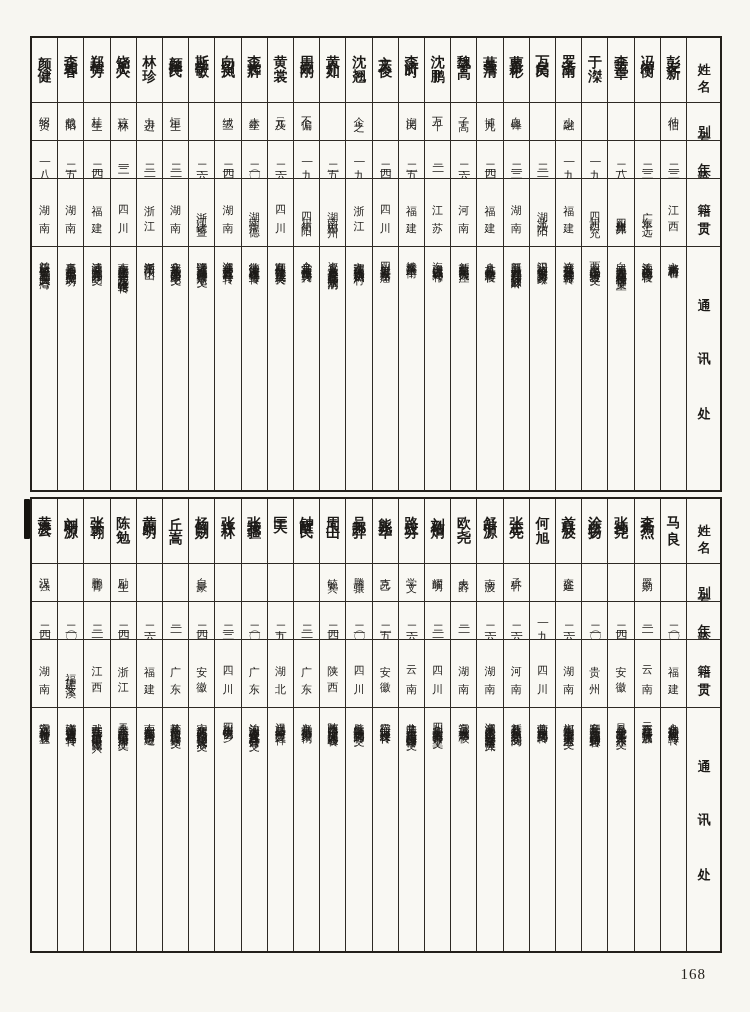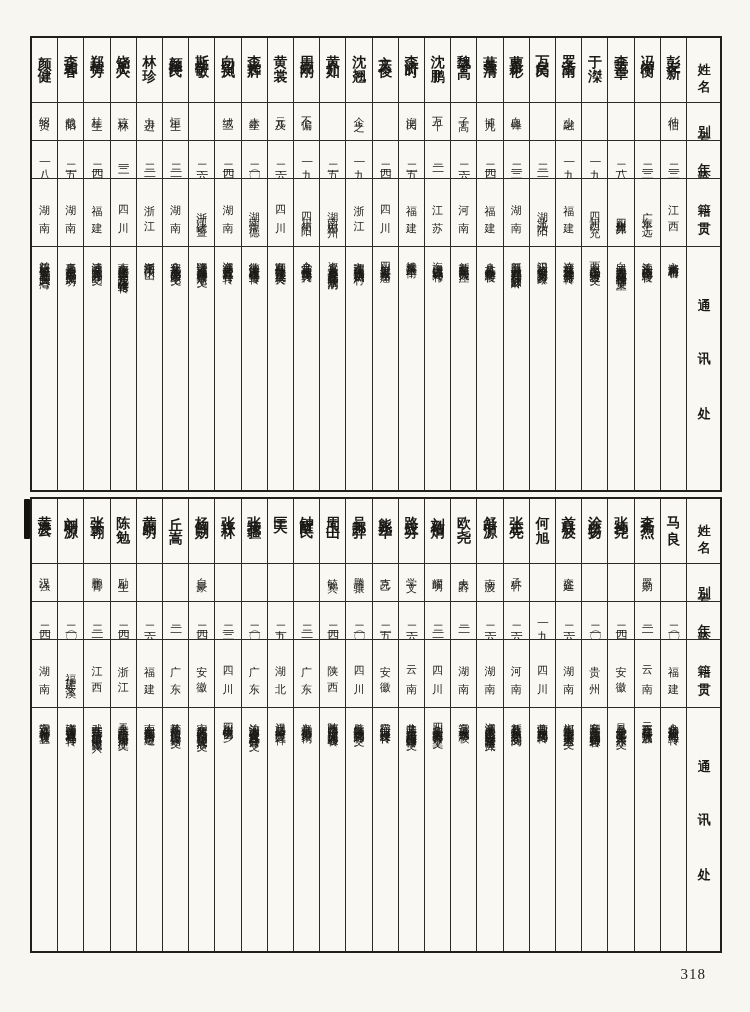--- a/index.html
+++ b/index.html
@@ -973,14 +973,14 @@
           <div class="cell r-origin">
             <div class="vtext" style="letter-spacing: 1.5em;">湖南</div>
           </div>
           <div class="cell r-addr">
             <div class="vtext" style="letter-spacing: 0.12em;">宁远双井圩转黄宜坝</div>
           </div>
         </div>
       </section>
   </div>
   <div class="scan-artifact"></div>
-  <div class="page-number">318</div>
+  <div class="page-number">168</div>
 </div>
 
 </body></html>

